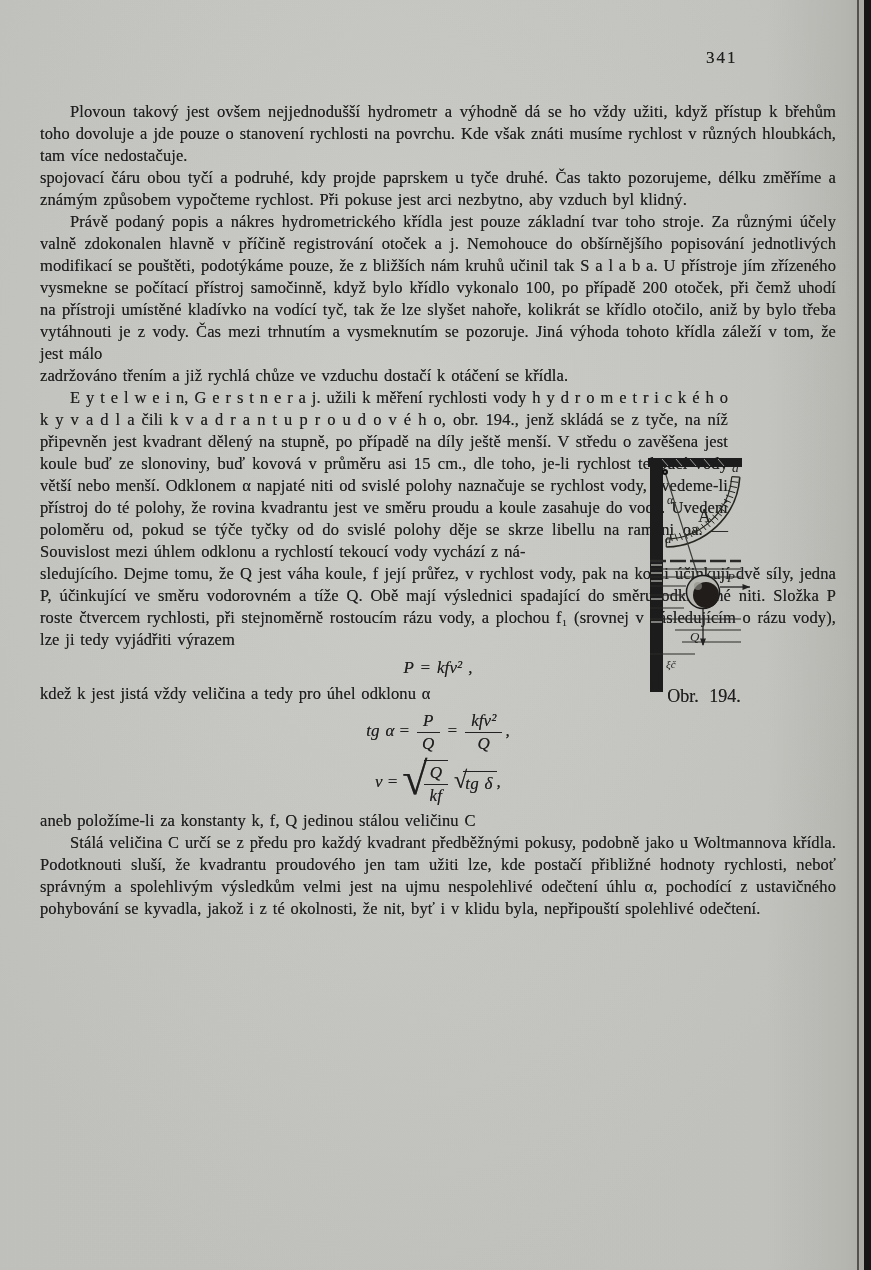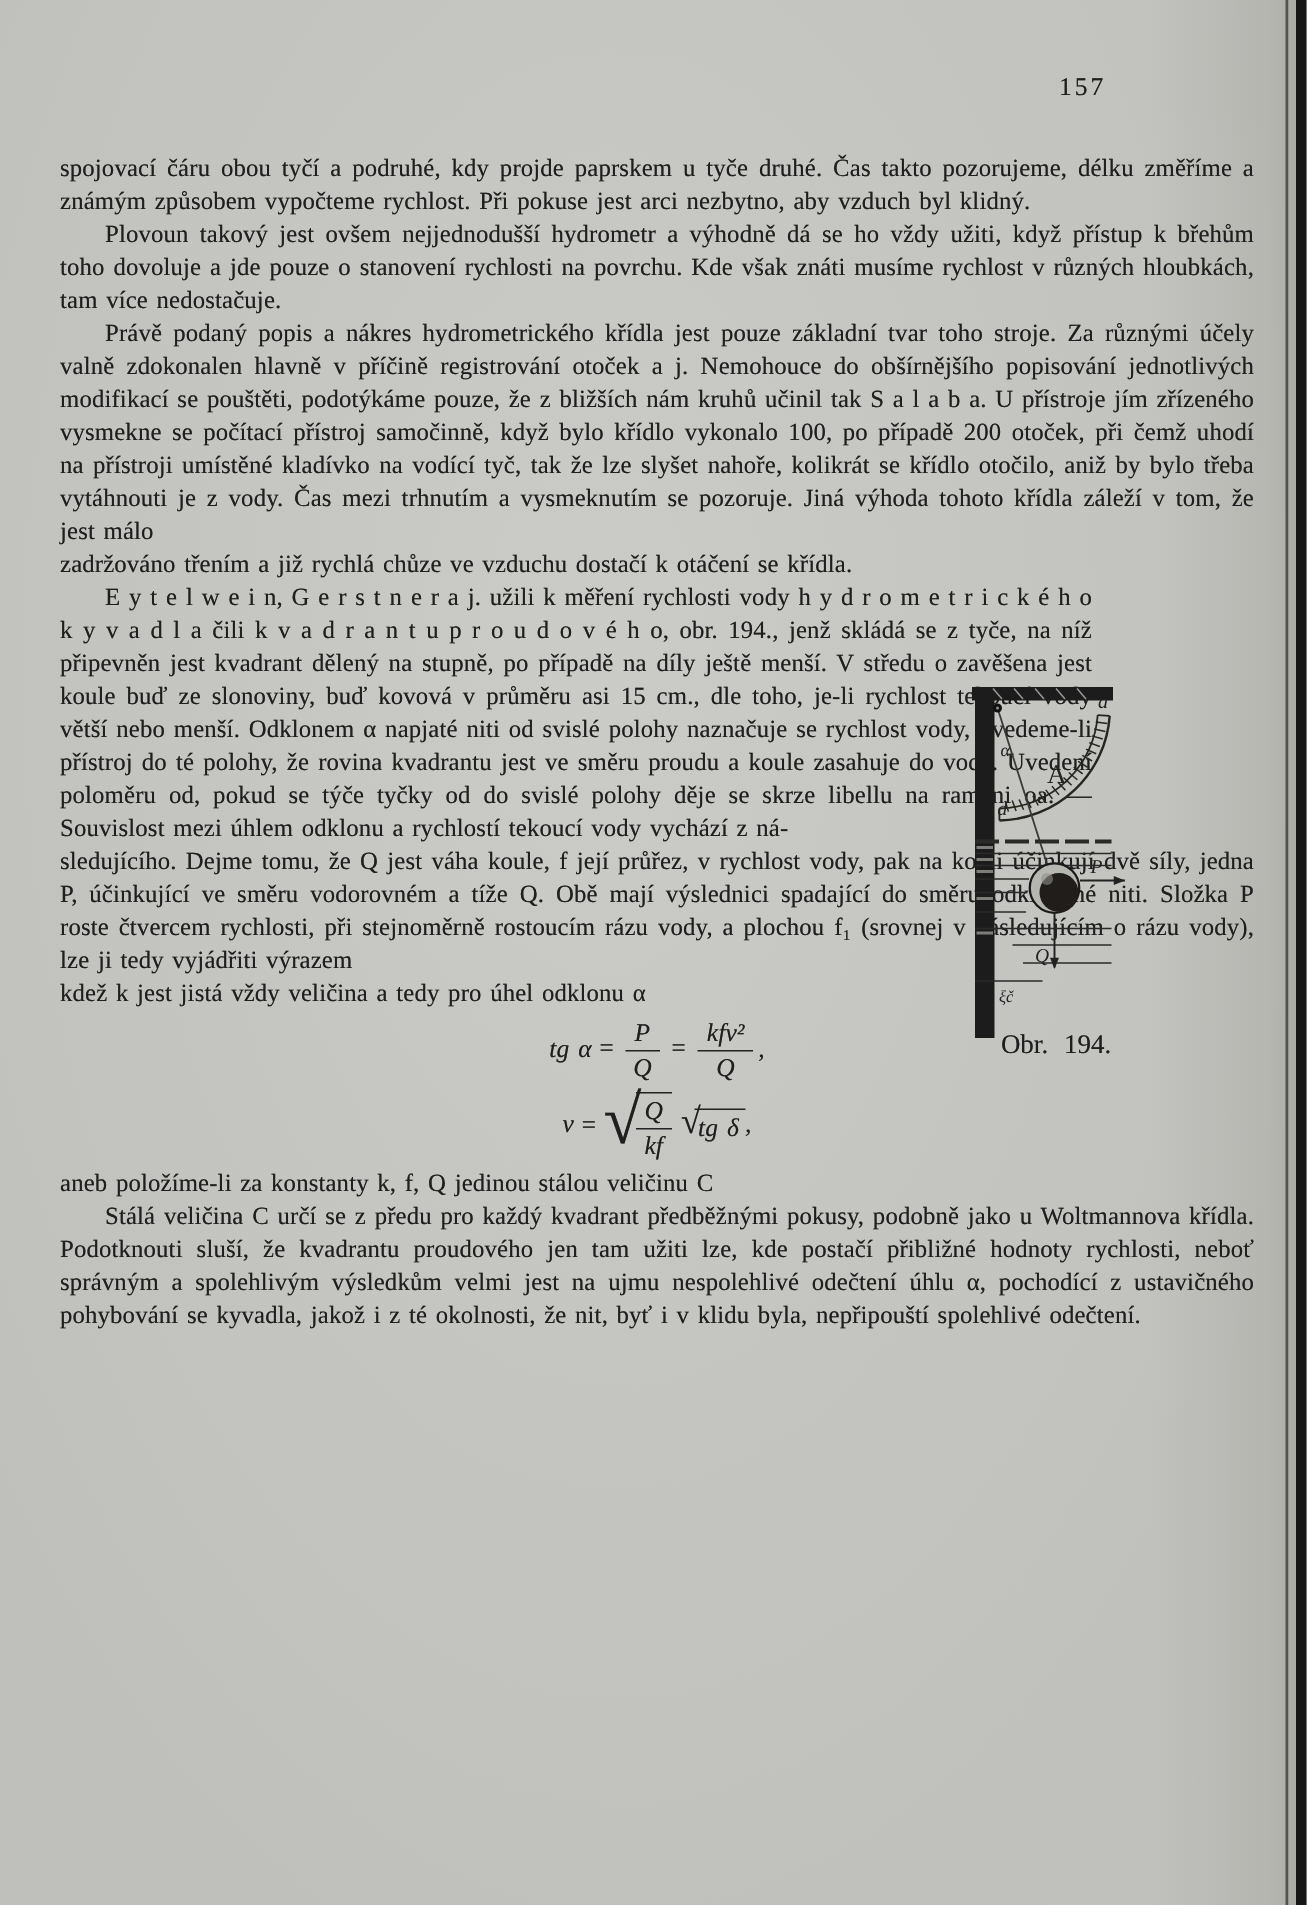--- a/index.html
+++ b/index.html
@@ -64,30 +64,33 @@
   .edge-shade{position:absolute;top:0;right:7px;width:5px;height:1270px;background:#adada7;}
   .edge-black{position:absolute;top:0;right:0;width:7px;height:1270px;background:#161616;}
   svg text{font-family:"Liberation Serif","DejaVu Serif",serif;fill:#222;}
   .it{font-style:italic;}
 </style>
 </head>
 <body>
 
 <div class="page">
 
-  <div class="pagenum">157</div>
+  <div class="pagenum">341</div>
 
   <div class="textcol">
+    <p class="para indent">Plovoun takový jest ovšem nejjednodušší hydrometr a výhodně dá se ho vždy užiti, když přístup k břehům toho dovoluje a jde pouze o stanovení rychlosti na povrchu. Kde však znáti musíme rychlost v různých hloubkách, tam více nedostačuje.</p>
     <p class="para">spojovací čáru obou tyčí a podruhé, kdy projde paprskem u tyče druhé. Čas takto pozorujeme, délku změříme a známým způsobem vypočteme rychlost. Při pokuse jest arci nezbytno, aby vzduch byl klidný.</p>
-    <p class="para indent">Plovoun takový jest ovšem nejjednodušší hydrometr a výhodně dá se ho vždy užiti, když přístup k břehům toho dovoluje a jde pouze o stanovení rychlosti na povrchu. Kde však znáti musíme rychlost v různých hloubkách, tam více nedostačuje.</p>
     <p class="para indent">Právě podaný popis a nákres hydrometrického křídla jest pouze základní tvar toho stroje. Za různými účely valně zdokonalen hlavně v příčině registrování otoček a j. Nemohouce do obšírnějšího popisování jednotlivých modifikací se pouštěti, podotýkáme pouze, že z bližších nám kruhů učinil tak S a l a b a. U přístroje jím zřízeného vysmekne se počítací přístroj samočinně, když bylo křídlo vykonalo 100, po případě 200 otoček, při čemž uhodí na přístroji umístěné kladívko na vodící tyč, tak že lze slyšet nahoře, kolikrát se křídlo otočilo, aniž by bylo třeba vytáhnouti je z vody. Čas mezi trhnutím a vysmeknutím se pozoruje. Jiná výhoda tohoto křídla záleží v tom, že jest málo</p>
     <p class="para narrow">zadržováno třením a již rychlá chůze ve vzduchu dostačí k otáčení se křídla.</p>
     <p class="para indent narrow">E y t e l w e i n, G e r s t n e r a j. užili k měření rychlosti vody h y d r o m e t r i c k é h o  k y v a d l a čili k v a d r a n t u  p r o u d o v é h o, obr. 194., jenž skládá se z tyče, na níž připevněn jest kvadrant dělený na stupně, po případě na díly ještě menší. V středu o zavěšena jest koule buď ze slonoviny, buď kovová v průměru asi 15 cm., dle toho, je-li rychlost tekoucí vody větší nebo menší. Odklonem α napjaté niti od svislé polohy naznačuje se rychlost vody, uvedeme-li přístroj do té polohy, že rovina kvadrantu jest ve směru proudu a koule zasahuje do vody. Uvedení poloměru od, pokud se týče tyčky od do svislé polohy děje se skrze libellu na rameni oa. — Souvislost mezi úhlem odklonu a rychlostí tekoucí vody vychází z ná-</p>
     <p class="para">sledujícího. Dejme tomu, že Q jest váha koule, f její průřez, v rychlost vody, pak na kouli účinkují dvě síly, jedna P, účinkující ve směru vodorovném a tíže Q. Obě mají výslednici spadající do směru odkloněné niti. Složka P roste čtvercem rychlosti, při stejnoměrně rostoucím rázu vody, a plochou f₁ (srovnej v následujícím o rázu vody), lze ji tedy vyjádřiti výrazem</p>
 
+    <div class="formula">
+      <span class="it">P = kfv² ,</span>
+    </div>
 
     <p class="para">kdež k jest jistá vždy veličina a tedy pro úhel odklonu α</p>
 
     <div class="formula">
       <span class="it">tg α</span><span class="feq">=</span><span class="frac"><span class="num it">P</span><span class="den it">Q</span></span><span class="feq">=</span><span class="frac"><span class="num it">kfv²</span><span class="den it">Q</span></span><span class="it">,</span>
     </div>
 
 
     <div class="formula">
       <span class="it">v</span><span class="feq">=</span><span class="bigroot">√</span><span class="frac radfrac"><span class="num it">Q</span><span class="den it">kf</span></span><span class="root2">√</span><span class="ovl it">tg δ</span><span class="it">,</span>

